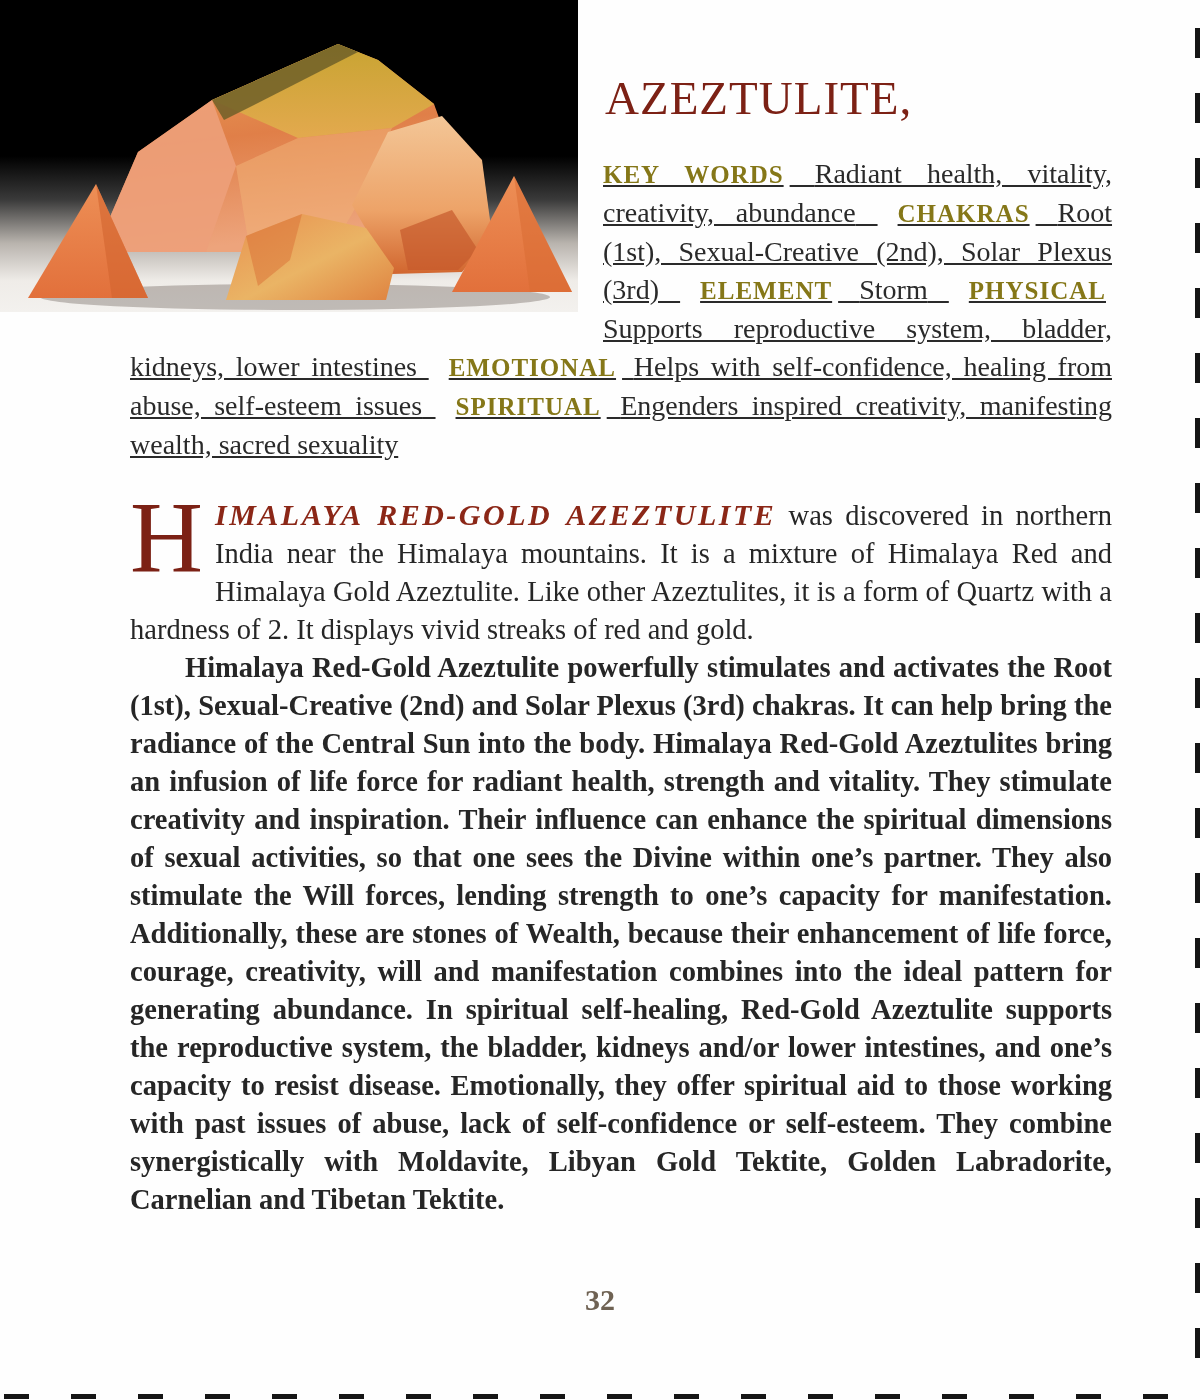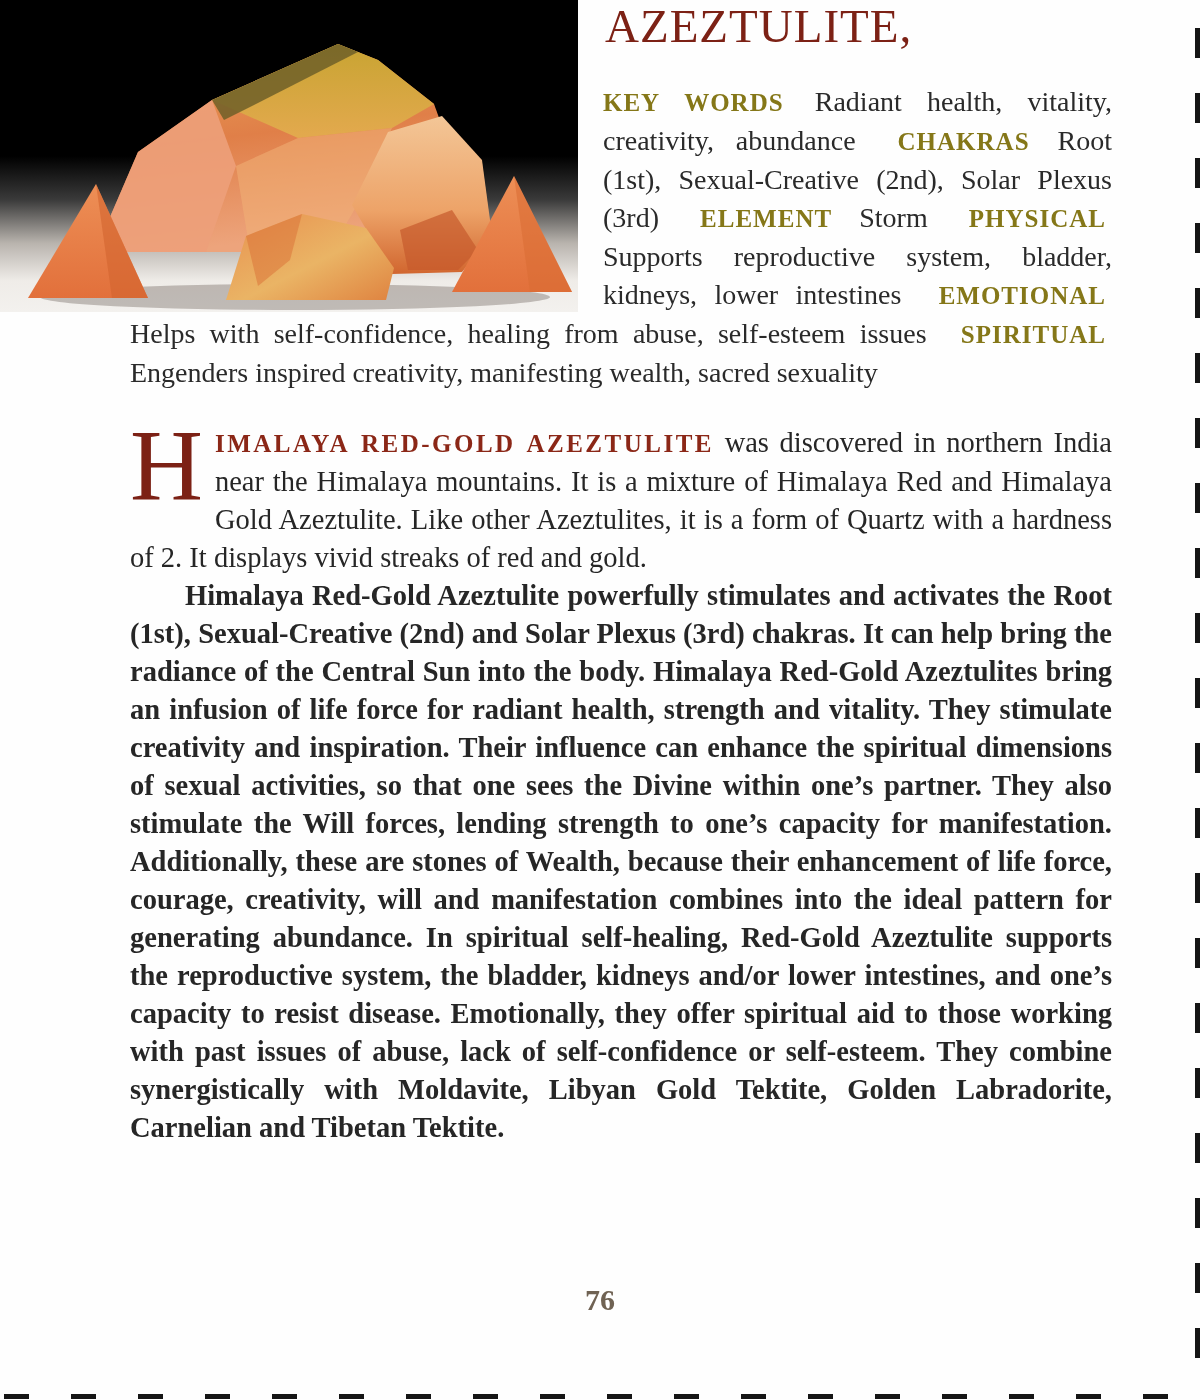--- a/index.html
+++ b/index.html
@@ -23,31 +23,33 @@
   
   .content {
     position:absolute; left:130px; top:0;
     width:982px;
     color:#262626;
   }
   .photo-spacer { float:left; width:473px; height:312px; }
 
   .title {
     margin:0 0 0 475px;
+    padding-top:72px;
     font-size:47px; line-height:53px;
     letter-spacing:1px;
     color:#7c2115;
     white-space:nowrap;
   }
 
   .keywords {
     margin:30px 0 0 0;
     font-size:28px; line-height:38px;
     text-align:justify;
     color:#2a2a2a;
+    text-decoration:underline;
   }
   .kw-label {
     font-weight:bold;
     font-size:25px;
     letter-spacing:1px;
     color:#857718;
     margin:0 6px 0 20px;
   }
   .kw-label.kw-first { margin-left:0; }
 
@@ -61,23 +63,24 @@
   .para2 { text-indent:55px;font-weight:bold; }
 
   .dropcap {
     float:left;
     font-size:101px; line-height:80px;
     padding:2px 12px 0 0;
     color:#7c2115;
   }
   .lead-smallcaps {
     font-weight:600;
-    font-size:25px;
+    font-size:30px;
     letter-spacing:2.5px;
     color:#8b2717;
+    font-style:italic;
   }
 
   .page-number {
     position:absolute; left:0; top:1283px;
     width:1200px;
     text-align:center;
     font-size:30px; font-weight:bold;
     color:#6f6253;
   }
 
@@ -172,18 +175,18 @@
 
     <p class="body-para para1">
       <span class="dropcap">H</span>
       <span class="lead-smallcaps">IMALAYA RED-GOLD AZEZTULITE</span>
       <span>was discovered in northern India near the Himalaya mountains. It is a mixture of Himalaya Red and Himalaya Gold Azeztulite. Like other Azeztulites, it is a form of Quartz with a hardness of 2. It displays vivid streaks of red and gold.</span>
     </p>
 
     <p class="body-para para2">Himalaya Red-Gold Azeztulite powerfully stimulates and activates the Root (1st), Sexual-Creative (2nd) and Solar Plexus (3rd) chakras. It can help bring the radiance of the Central Sun into the body. Himalaya Red-Gold Azeztulites bring an infusion of life force for radiant health, strength and vitality. They stimulate creativity and inspiration. Their influence can enhance the spiritual dimensions of sexual activities, so that one sees the Divine within one’s partner. They also stimulate the Will forces, lending strength to one’s capacity for manifestation. Additionally, these are stones of Wealth, because their enhancement of life force, courage, creativity, will and manifestation combines into the ideal pattern for generating abundance. In spiritual self-healing, Red-Gold Azeztulite supports the reproductive system, the bladder, kidneys and/or lower intestines, and one’s capacity to resist disease. Emotionally, they offer spiritual aid to those working with past issues of abuse, lack of self-confidence or self-esteem. They combine synergistically with Moldavite, Libyan Gold Tektite, Golden Labradorite, Carnelian and Tibetan Tektite.</p>
   </div>
 
-  <div class="page-number">76</div>
+  <div class="page-number">32</div>
 
   <div class="edge-ticks-right"></div>
   <div class="edge-ticks-bottom"></div>
 
 </div>
 
 </body></html>

